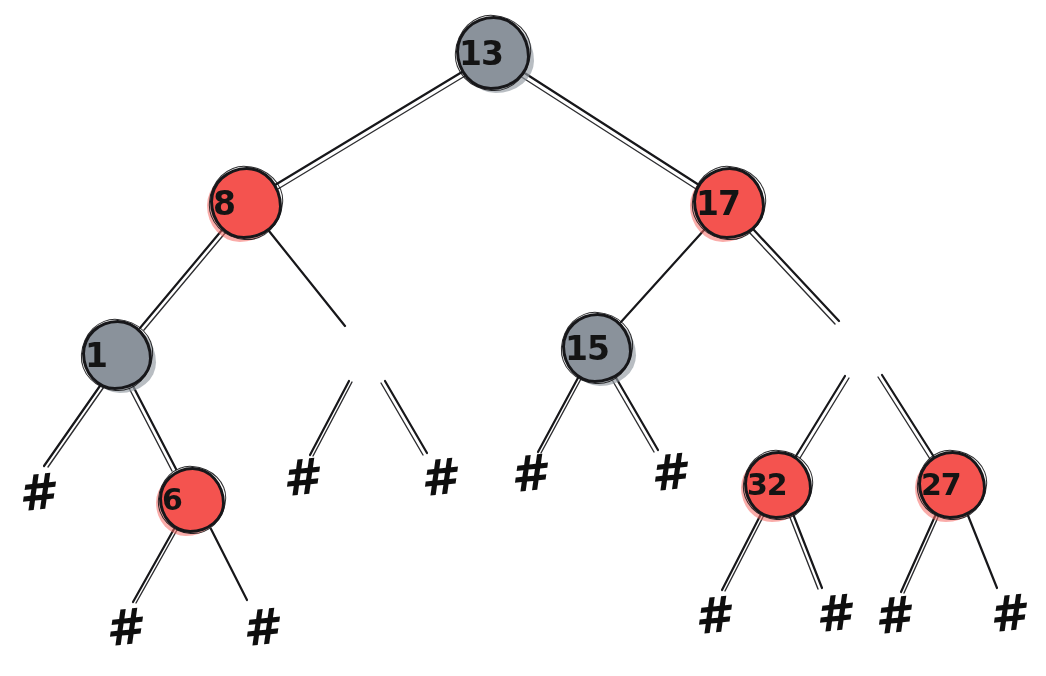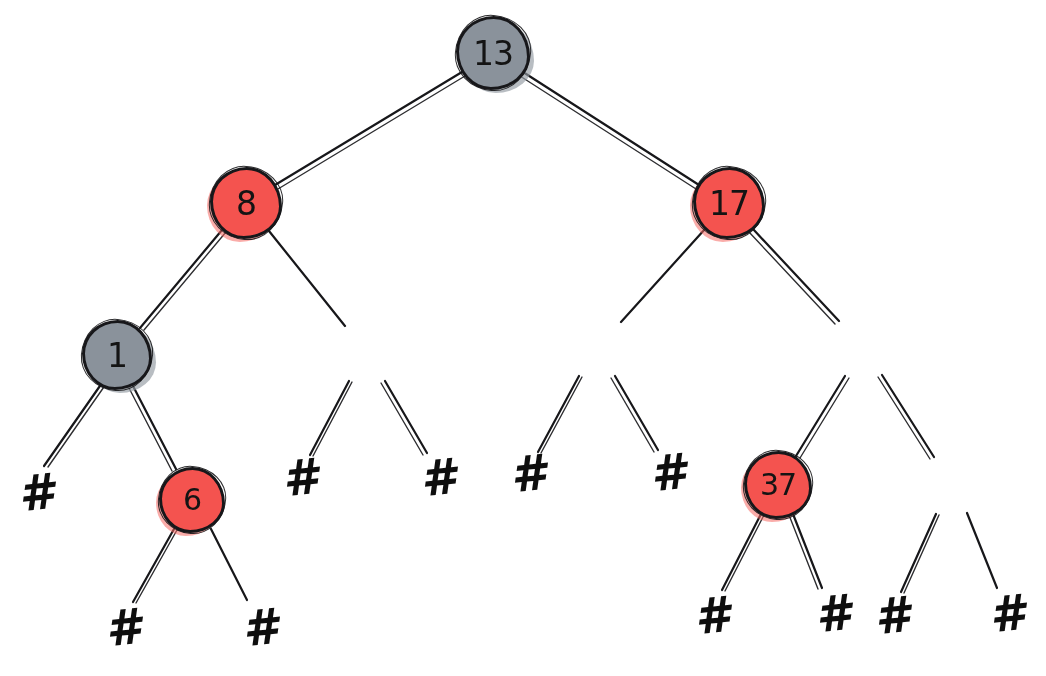--- a/index.html
+++ b/index.html
@@ -8,24 +8,24 @@
     width:1046px;height:676px;
     background:#ffffff;
     overflow:hidden;
     font-family:"DejaVu Sans","Liberation Sans",sans-serif;
   }
   .edges{position:absolute;left:0;top:0;width:1046px;height:676px;}
   .edges line{stroke:#17171a;stroke-width:2.2;stroke-linecap:round;}
   .edges line.ghost{stroke-width:1.4;opacity:.9;}
   .node{
     position:absolute;
-    display:flex;align-items:center;justify-content:center;
+    display:flex;align-items:center;
     border:3.4px solid #17171a;
     border-radius:51% 49% 53% 47% / 48% 55% 45% 52%;
-    font-weight:400;color:#141414;
+    font-weight:700;color:#141414;
     box-sizing:border-box;
   }
   .node::after{
     content:"";position:absolute;inset:-4px;
     border:1.7px solid rgba(23,23,26,.9);
     border-radius:47% 53% 48% 52% / 53% 46% 55% 47%;
     transform:rotate(4deg);
     pointer-events:none;
   }
   .node.black{background:#8a929b;box-shadow:5px 4px 0 -1px rgba(146,153,162,.65);}
@@ -153,30 +153,36 @@
 
   <div class="node red" style="left:693px;top:167px;width:72px;height:72px">
     <span class="val">17</span>
   </div>
 
   <div class="node black" style="left:82px;top:320px;width:70px;height:70px">
     <span class="val">1</span>
   </div>
 
 
+  <div class="node black" style="left:562px;top:313px;width:70px;height:70px">
+    <span class="val">15</span>
+  </div>
 
 
   <div class="node red small" style="left:159px;top:467px;width:66px;height:66px">
     <span class="val">6</span>
   </div>
 
   <div class="node red small" style="left:744px;top:451px;width:68px;height:68px">
-    <span class="val">37</span>
+    <span class="val">32</span>
   </div>
 
+  <div class="node red small" style="left:918px;top:451px;width:68px;height:68px">
+    <span class="val">27</span>
+  </div>
 
   <div class="nil" style="left:36px;top:493px">#</div>
   <div class="nil" style="left:123px;top:628px">#</div>
   <div class="nil" style="left:260px;top:628px">#</div>
   <div class="nil" style="left:300px;top:478px">#</div>
   <div class="nil" style="left:438px;top:478px">#</div>
   <div class="nil" style="left:528px;top:474px">#</div>
   <div class="nil" style="left:668px;top:473px">#</div>
   <div class="nil" style="left:712px;top:616px">#</div>
   <div class="nil" style="left:833px;top:614px">#</div>

